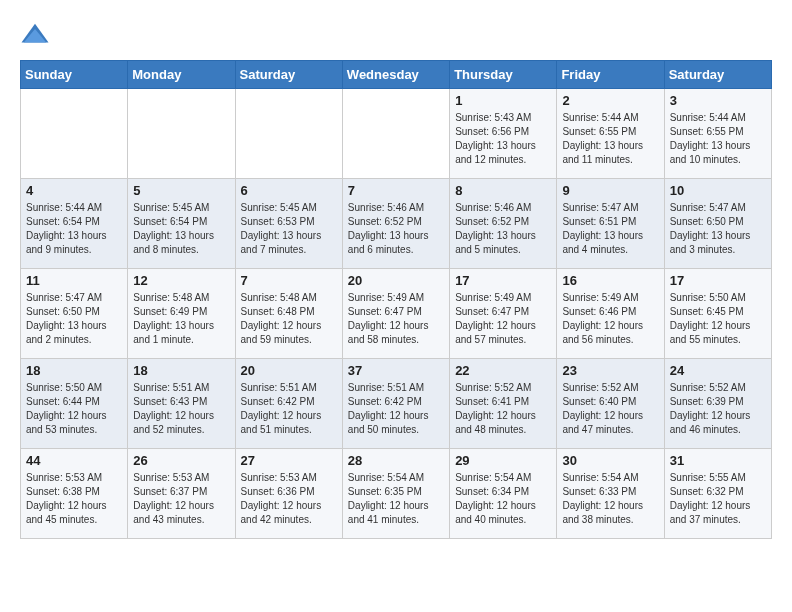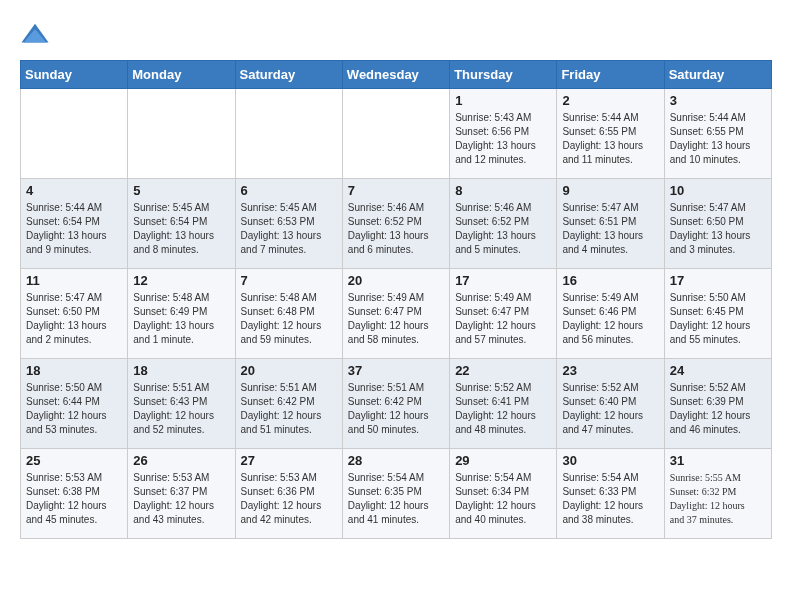--- a/index.html
+++ b/index.html
@@ -305,21 +305,21 @@
         <td>
           <div class="day-number">24</div>
           <div class="day-detail" style="white-space: pre-line;">Sunrise: 5:52 AM
 Sunset: 6:39 PM
 Daylight: 12 hours
 and 46 minutes.</div>
         </td>
       </tr>
       <tr>
         <td>
-          <div class="day-number">25</div>
+          <div class="day-number">44</div>
           <div class="day-detail" style="white-space: pre-line;">Sunrise: 5:53 AM
 Sunset: 6:38 PM
 Daylight: 12 hours
 and 45 minutes.</div>
         </td>
         <td>
           <div class="day-number">26</div>
           <div class="day-detail" style="white-space: pre-line;">Sunrise: 5:53 AM
 Sunset: 6:37 PM
 Daylight: 12 hours
@@ -348,20 +348,20 @@
         </td>
         <td>
           <div class="day-number">30</div>
           <div class="day-detail" style="white-space: pre-line;">Sunrise: 5:54 AM
 Sunset: 6:33 PM
 Daylight: 12 hours
 and 38 minutes.</div>
         </td>
         <td>
           <div class="day-number">31</div>
-          <div class="day-detail" style="white-space: pre-line; font-family: Liberation Serif, serif;">Sunrise: 5:55 AM
+          <div class="day-detail" style="white-space: pre-line;">Sunrise: 5:55 AM
 Sunset: 6:32 PM
 Daylight: 12 hours
 and 37 minutes.</div>
         </td>
       </tr>
     </tbody>
 </table>
 
 </body></html>

